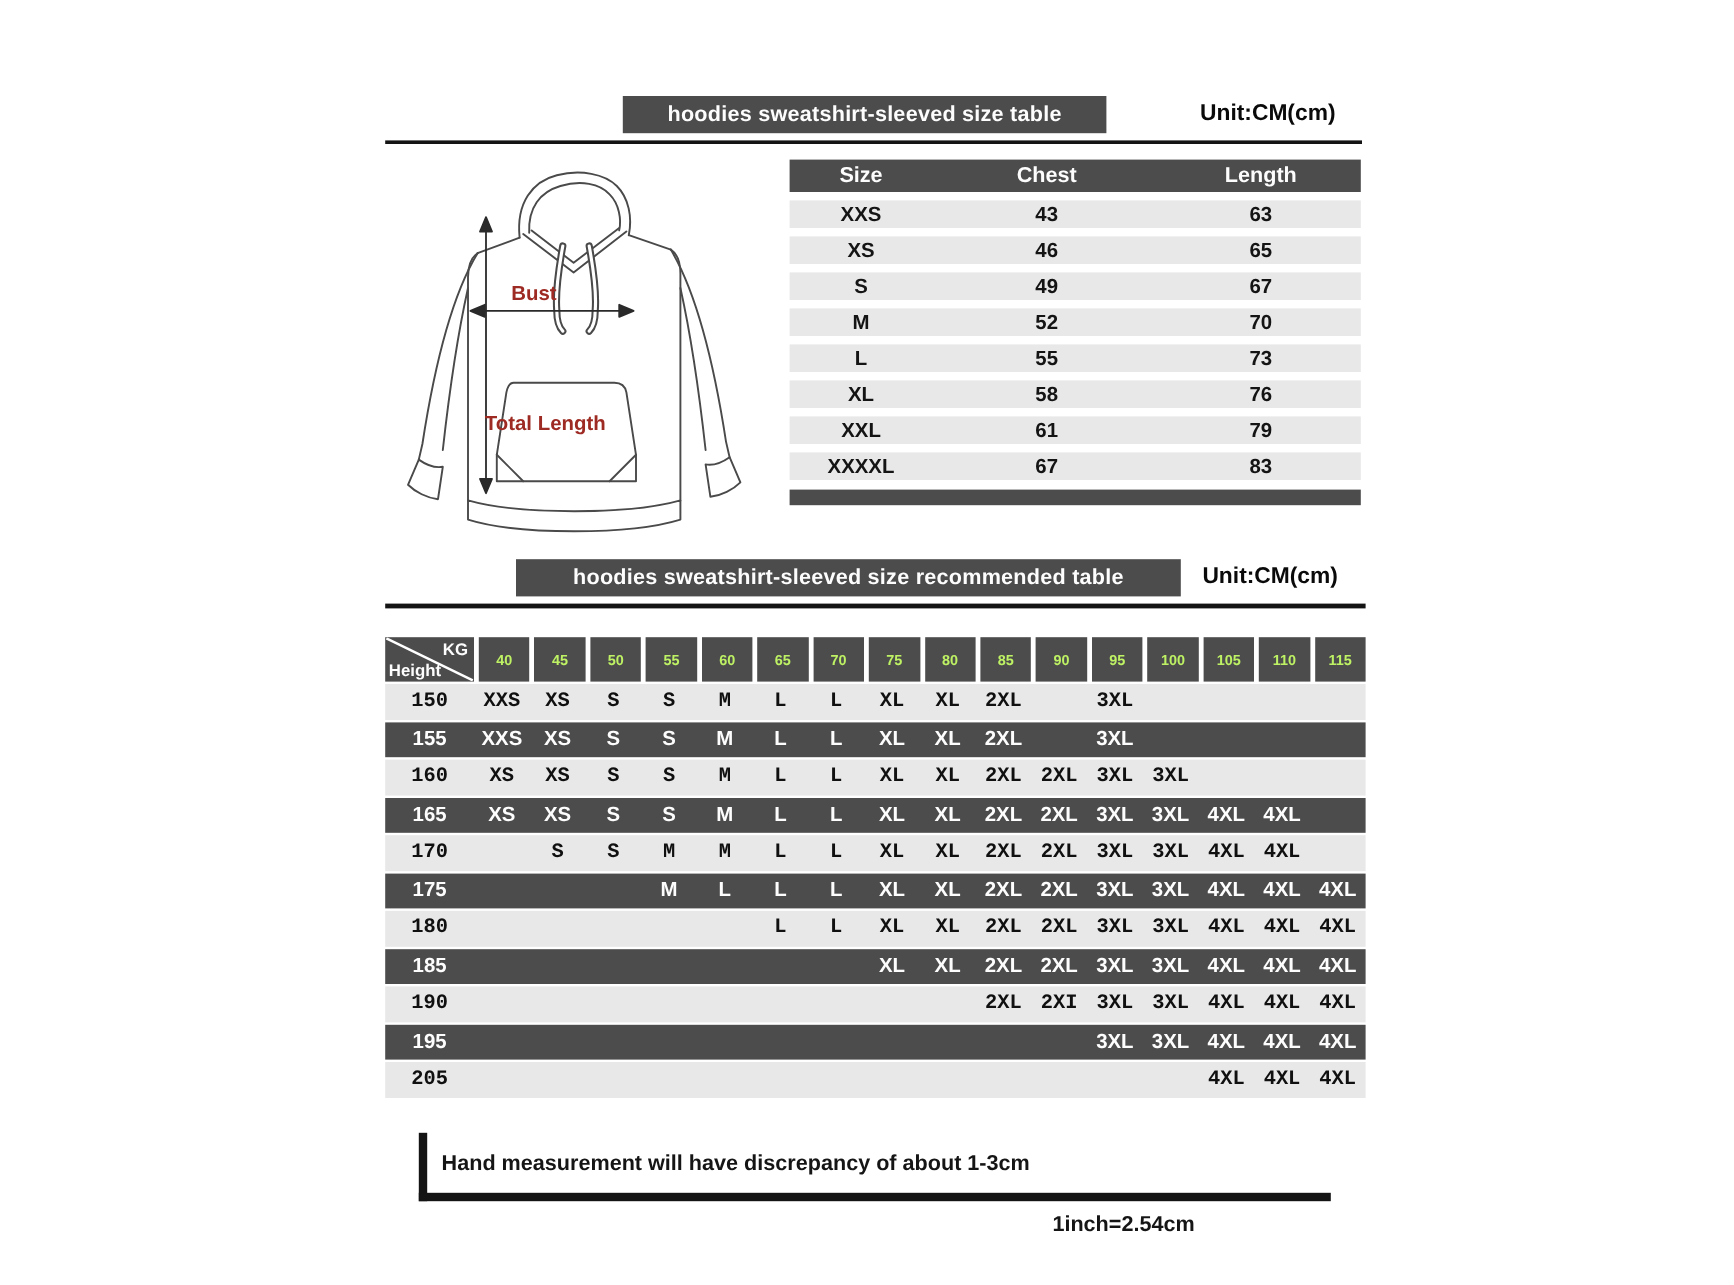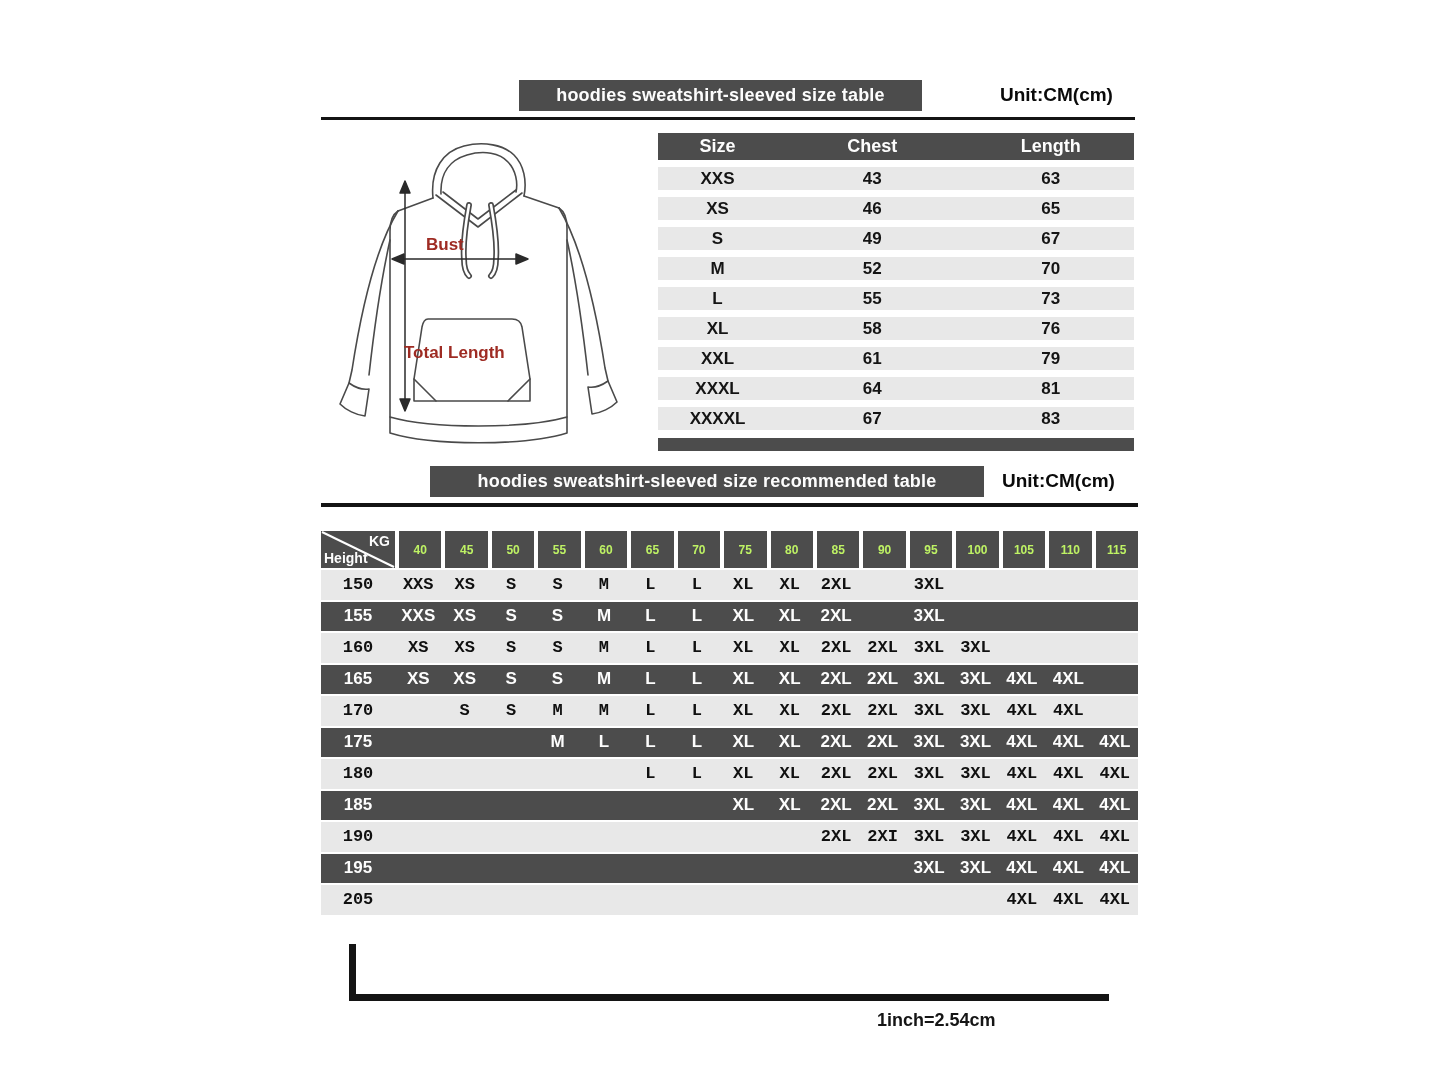--- a/index.html
+++ b/index.html
@@ -160,25 +160,20 @@
           <div class="st-cell st-c0">XL</div>
           <div class="st-cell st-c1">58</div>
           <div class="st-cell st-c2">76</div>
         </div>
         <div class="st-row">
           <div class="st-cell st-c0">XXL</div>
           <div class="st-cell st-c1">61</div>
           <div class="st-cell st-c2">79</div>
         </div>
         <div class="st-row">
-          <div class="st-cell st-c0">XXXL</div>
-          <div class="st-cell st-c1">64</div>
-          <div class="st-cell st-c2">81</div>
-        </div>
-        <div class="st-row">
           <div class="st-cell st-c0">XXXXL</div>
           <div class="st-cell st-c1">67</div>
           <div class="st-cell st-c2">83</div>
         </div>
       </div>
     <div class="st-footer"></div>
   </div>
 
   <div class="title-box" id="title2">hoodies sweatshirt-sleeved size recommended table</div>
   <div class="unit" id="unit2">Unit:CM(cm)</div>
@@ -418,16 +413,17 @@
           <div class="mcell"></div>
           <div class="mcell"></div>
           <div class="mcell">4XL</div>
           <div class="mcell">4XL</div>
           <div class="mcell">4XL</div>
         </div>
       </div>
   </div>
 
   <div id="note-bar-v"></div>
+  <div id="note-text">Hand measurement will have discrepancy of about  1-3cm</div>
   <div id="note-conv">1inch=2.54cm</div>
   <div id="note-bar-h"></div>
 
 </div>
 
 </body></html>

